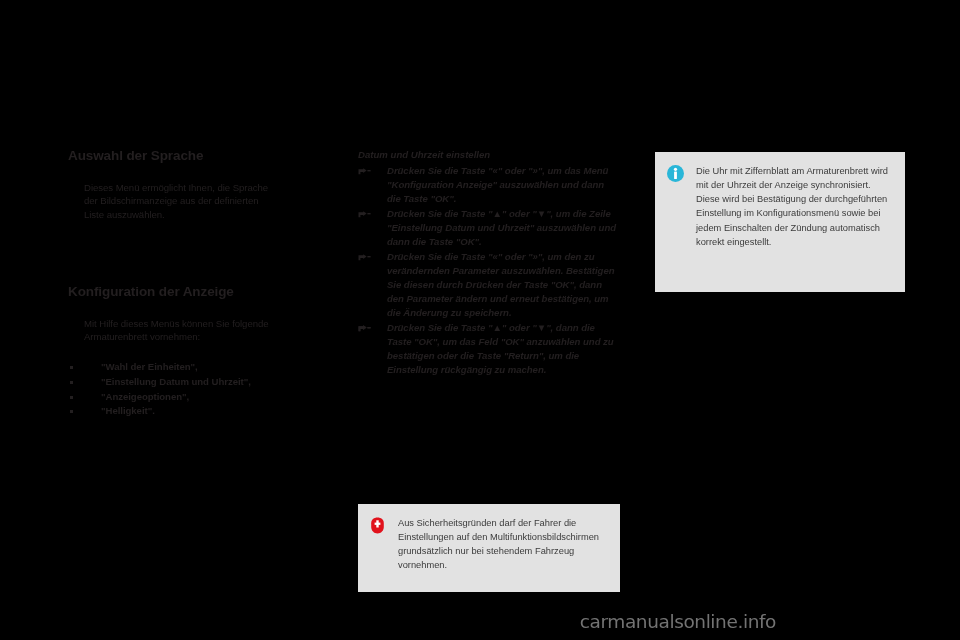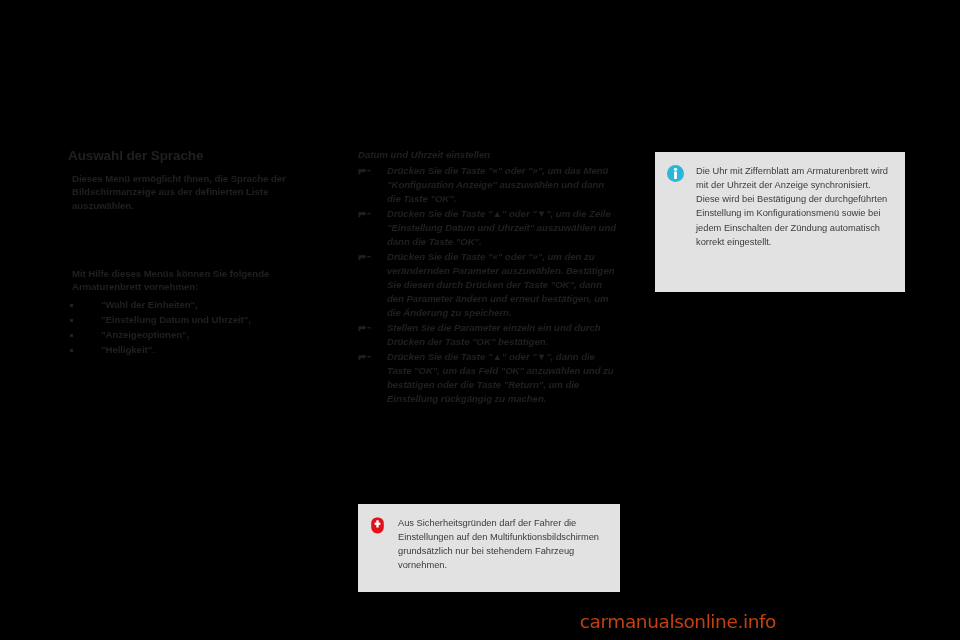--- a/index.html
+++ b/index.html
@@ -39,24 +39,24 @@
     font-weight: bold;
     color: #231f20;
     letter-spacing: -0.1px;
     margin: 0 0 7px 0;
     line-height: 1.25;
   }
   .section-heading.second { margin-top: 0; }
 
   .body-text {
     font-size: 9.6px;
-    font-weight: bold;
+    font-weight: normal;
     color: #231f20;
     line-height: 1.42;
-    margin: 4px;
+    margin: 16px;
     letter-spacing: -0.05px;
   }
 
   .sub-heading {
     font-size: 9.6px;
     font-weight: bold;
     color: #231f20;
     line-height: 1.42;
     margin: 0 0 2px 0;
   }
@@ -147,38 +147,39 @@
     height: 17px;
     margin-top: 1px;
   }
 
   
   #watermark {
     position: absolute;
     right: 14px;
     bottom: 8px;
     font-size: 18.5px;
-    color: #c2410c;
+    color: #737373;
     letter-spacing: -0.4px;
     font-family: "DejaVu Sans", sans-serif;
   }
 </style>
 </head>
 <body>
 
 <div id="page">
 
   <div class="col" id="col-left">
 
     <h2 class="section-heading">Auswahl der Sprache</h2>
 
     <p class="body-text">Dieses Menü ermöglicht Ihnen, die Sprache der Bildschirmanzeige aus der definierten Liste auszuwählen.</p>
 
     <div style="height:46px"></div>
 
+    <h2 class="section-heading second">Konfiguration der Anzeige</h2>
 
     <p class="body-text">Mit Hilfe dieses Menüs können Sie folgende Armaturenbrett vornehmen:</p>
 
     <ul class="sq-list">
       <li>
         <span>"Wahl der Einheiten",</span>
       </li>
       <li>
         <span>"Einstellung Datum und Uhrzeit",</span>
       </li>
@@ -223,21 +224,20 @@
         </span>
         <span>Drücken Sie die Taste "«" oder "»", um den zu verändernden Parameter auszuwählen. Bestätigen Sie diesen durch Drücken der Taste "OK", dann den Parameter ändern und erneut bestätigen, um die Änderung zu speichern.</span>
       </li>
       <li>
         <span class="hand-marker">
           <svg viewBox="0 0 13 9" width="13" height="9" aria-hidden="true">
             <path d="M0.5 1.2 L5.2 1.2 L5.2 0.2 L8.6 2.6 L5.2 5.0 L5.2 4.0 L2.4 4.0 L2.4 6.2 L0.5 6.2 Z" fill="#231f20"></path>
             <path d="M9.4 2.0 L12.6 2.0 L12.6 3.4 L9.4 3.4 Z" fill="#231f20"></path>
           </svg>
         </span>
-        <span>Stellen Sie die Parameter einzeln ein und durch Drücken der Taste "OK" bestätigen.</span>
       </li>
       <li>
         <span class="hand-marker">
           <svg viewBox="0 0 13 9" width="13" height="9" aria-hidden="true">
             <path d="M0.5 1.2 L5.2 1.2 L5.2 0.2 L8.6 2.6 L5.2 5.0 L5.2 4.0 L2.4 4.0 L2.4 6.2 L0.5 6.2 Z" fill="#231f20"></path>
             <path d="M9.4 2.0 L12.6 2.0 L12.6 3.4 L9.4 3.4 Z" fill="#231f20"></path>
           </svg>
         </span>
         <span>Drücken Sie die Taste "▲" oder "▼", dann die Taste "OK", um das Feld "OK" anzuwählen und zu bestätigen oder die Taste "Return", um die Einstellung rückgängig zu machen.</span>
       </li>

